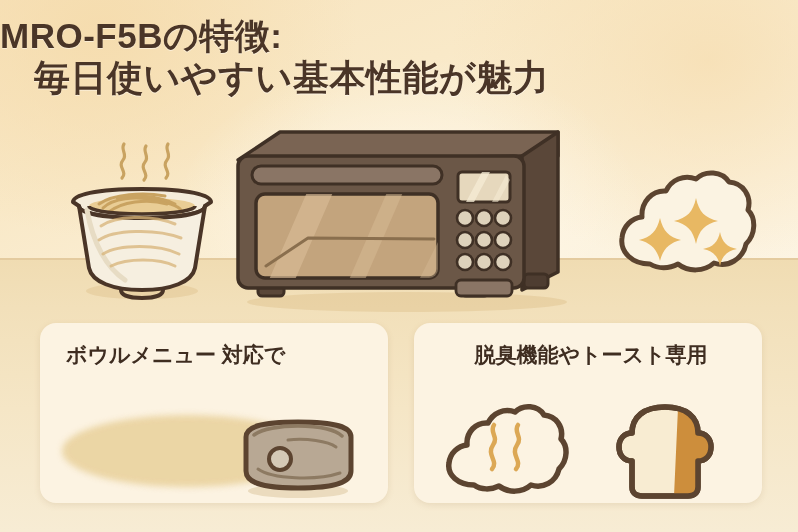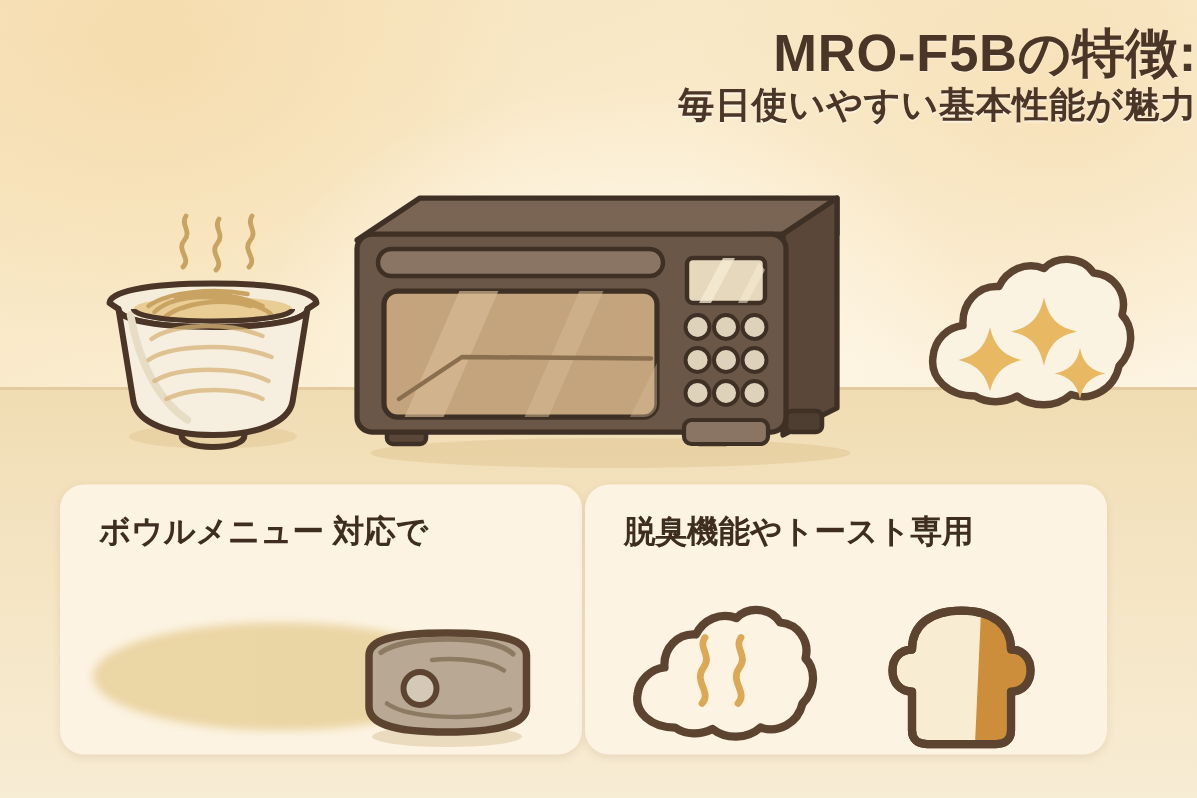--- a/index.html
+++ b/index.html
@@ -48,32 +48,32 @@
     position: absolute;
     left: 0; right: 0; top: 258px; height: 2px;
     background: rgba(215,185,140,0.5);
   }
 
   
   .title {
     position: absolute;
     left: 0; right: 0;
     top: 16px;
-    text-align: right;
+    text-align: left;
     color: #4a3527;
     font-weight: bold;
     line-height: 1.16;
     letter-spacing: 0.5px;
     text-shadow: 0 1px 0 rgba(255,255,255,0.45);
   }
   .title-line {
     display: block;
   }
   .title-line-1 { font-size: 35px; }
-  .title-line-2 { font-size: 24px; }
+  .title-line-2 { font-size: 36px; padding-left: 34px; }
 
   
   .stage { position: absolute; left: 0; top: 0; width: 798px; height: 532px; }
   .art { position: absolute; }
 
   
   .bowl-art { left: 55px; top: 140px; width: 175px; height: 165px; }
   
   .oven-art { left: 222px; top: 122px; width: 352px; height: 190px; }
   
@@ -83,21 +83,21 @@
   .card {
     position: absolute;
     top: 323px;
     height: 180px;
     background: #fcf3e2;
     border-radius: 16px;
     box-shadow: 0 2px 6px rgba(160,125,80,0.16);
     overflow: hidden;
   }
   .card-left  { left: 40px;  width: 348px; }
-  .card-right { left: 390px; width: 348px; }
+  .card-right { left: 414px; width: 348px; text-align: center; }
 
   .card-text {
     position: relative;
     z-index: 3;
     padding: 18px 20px 0 26px;
     color: #3f2d20;
     font-weight: bold;
     font-size: 21px;
     line-height: 1.35;
     text-shadow: 0 1px 0 rgba(255,255,255,0.4);

